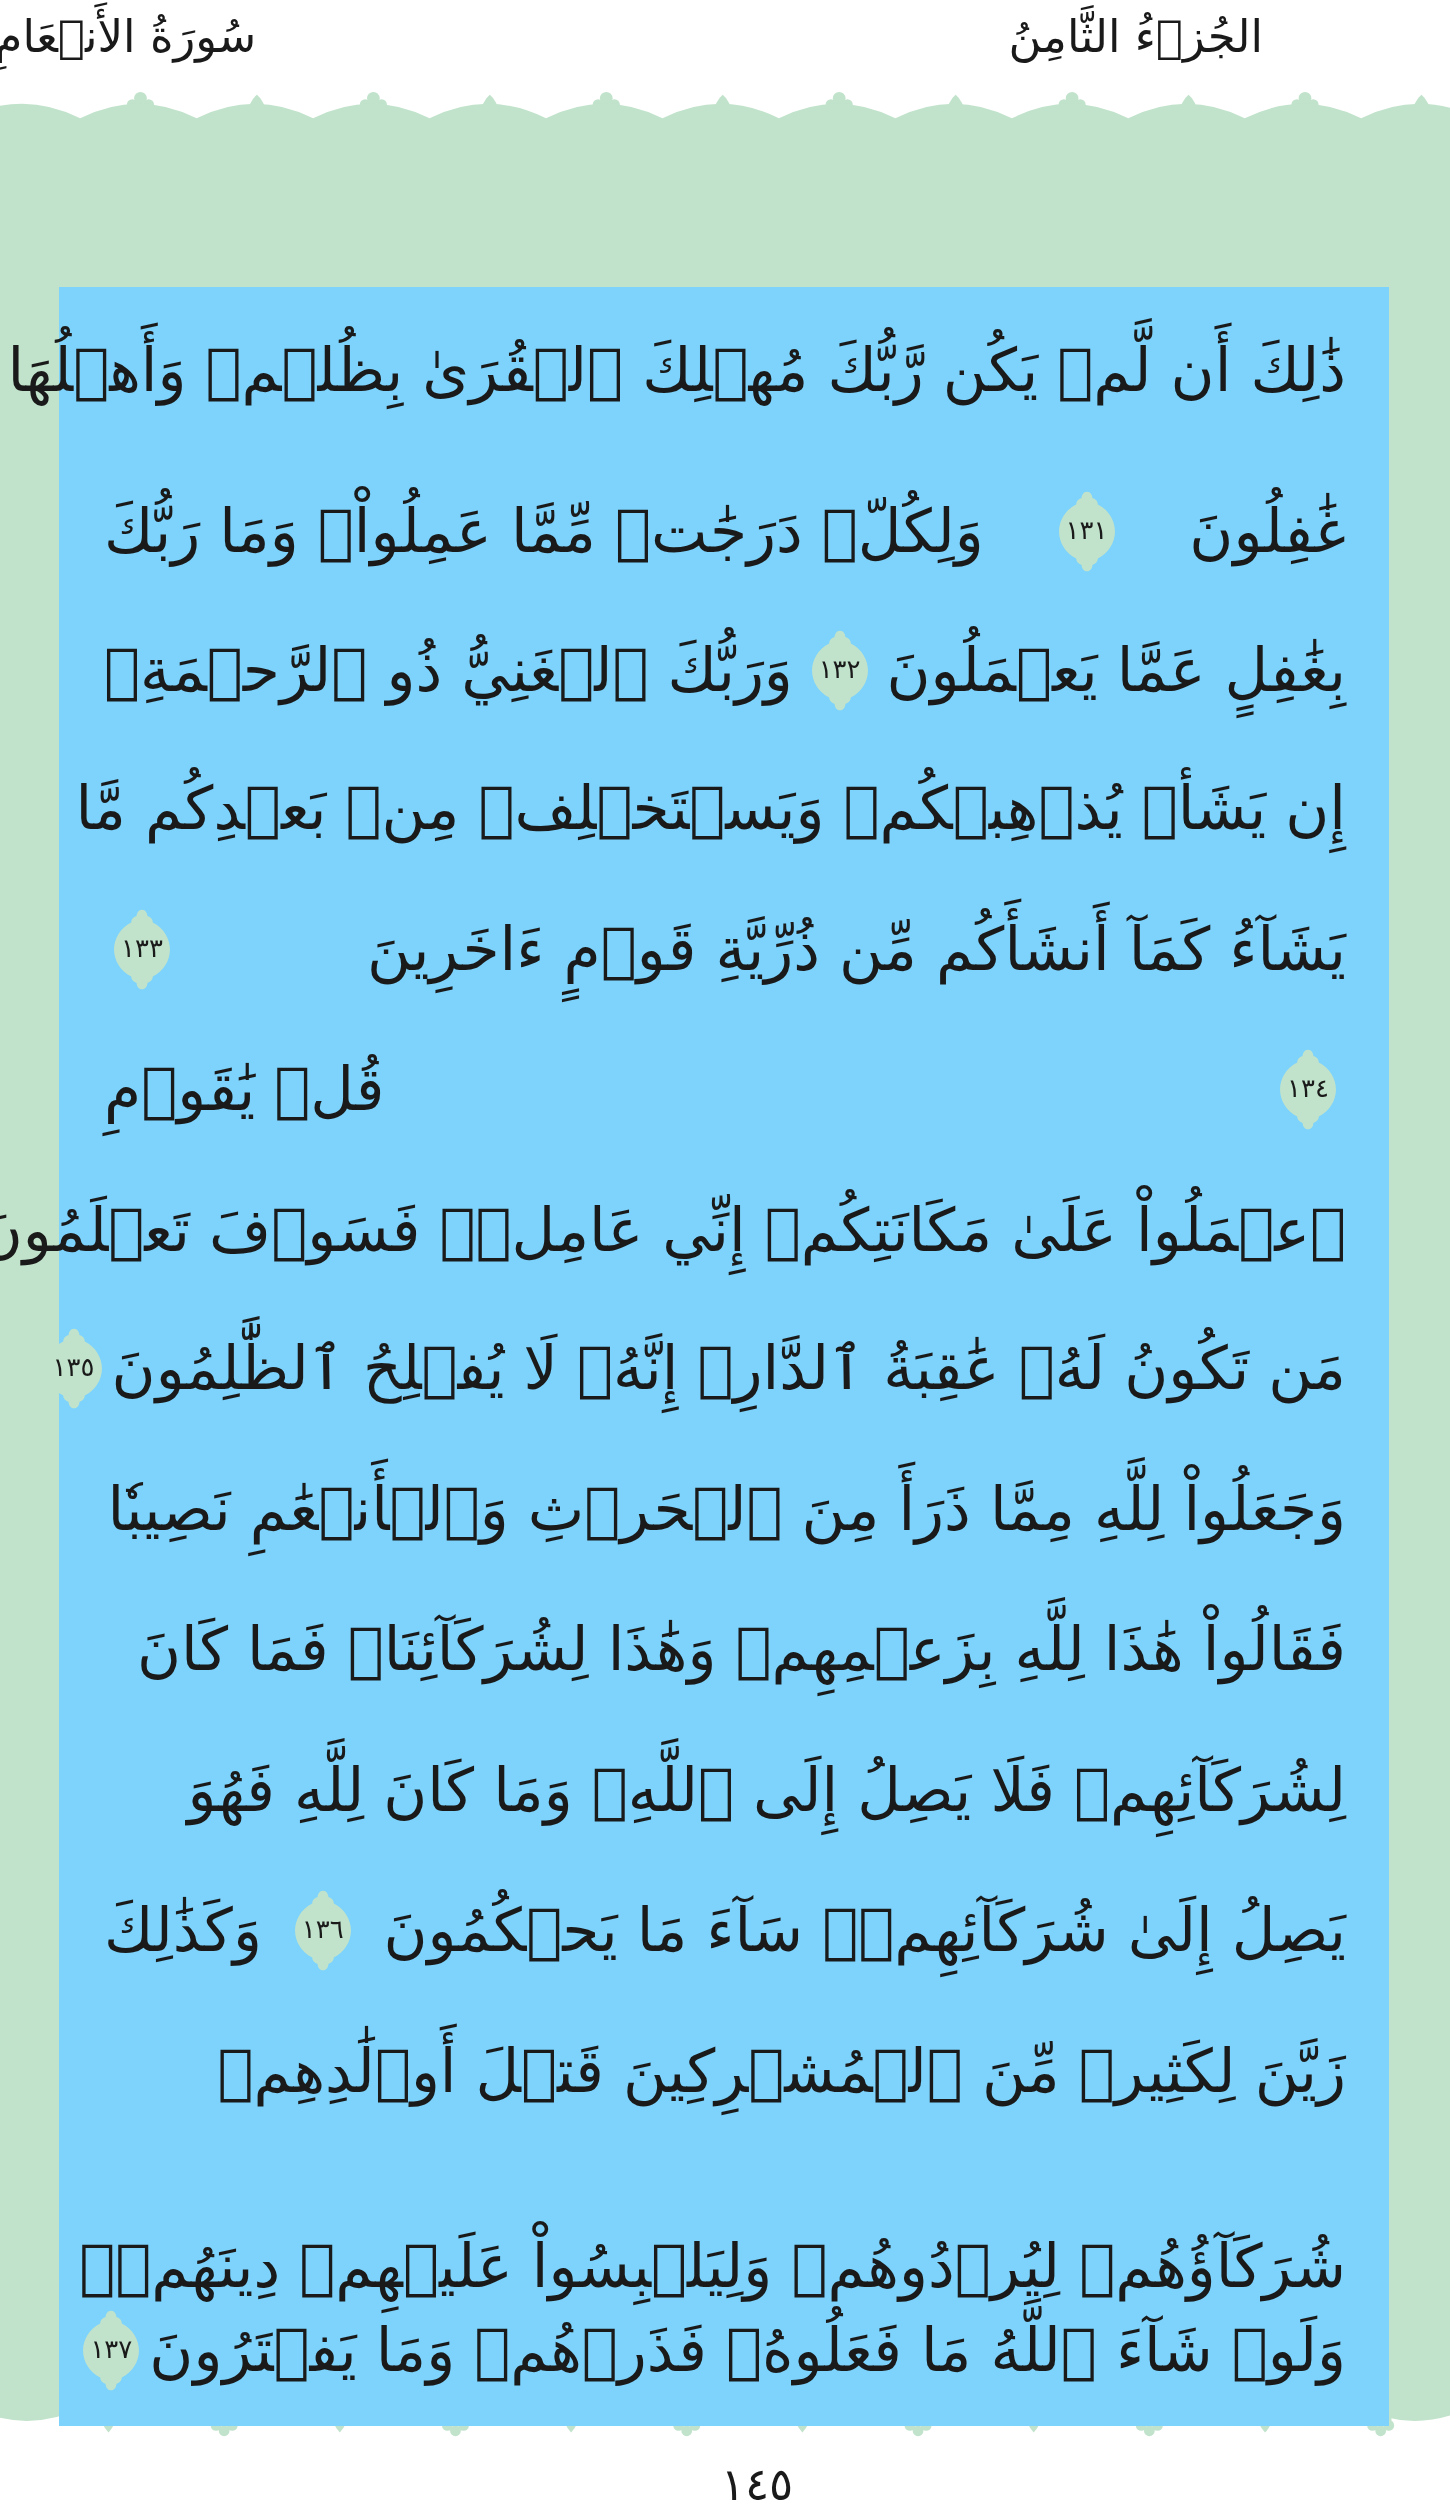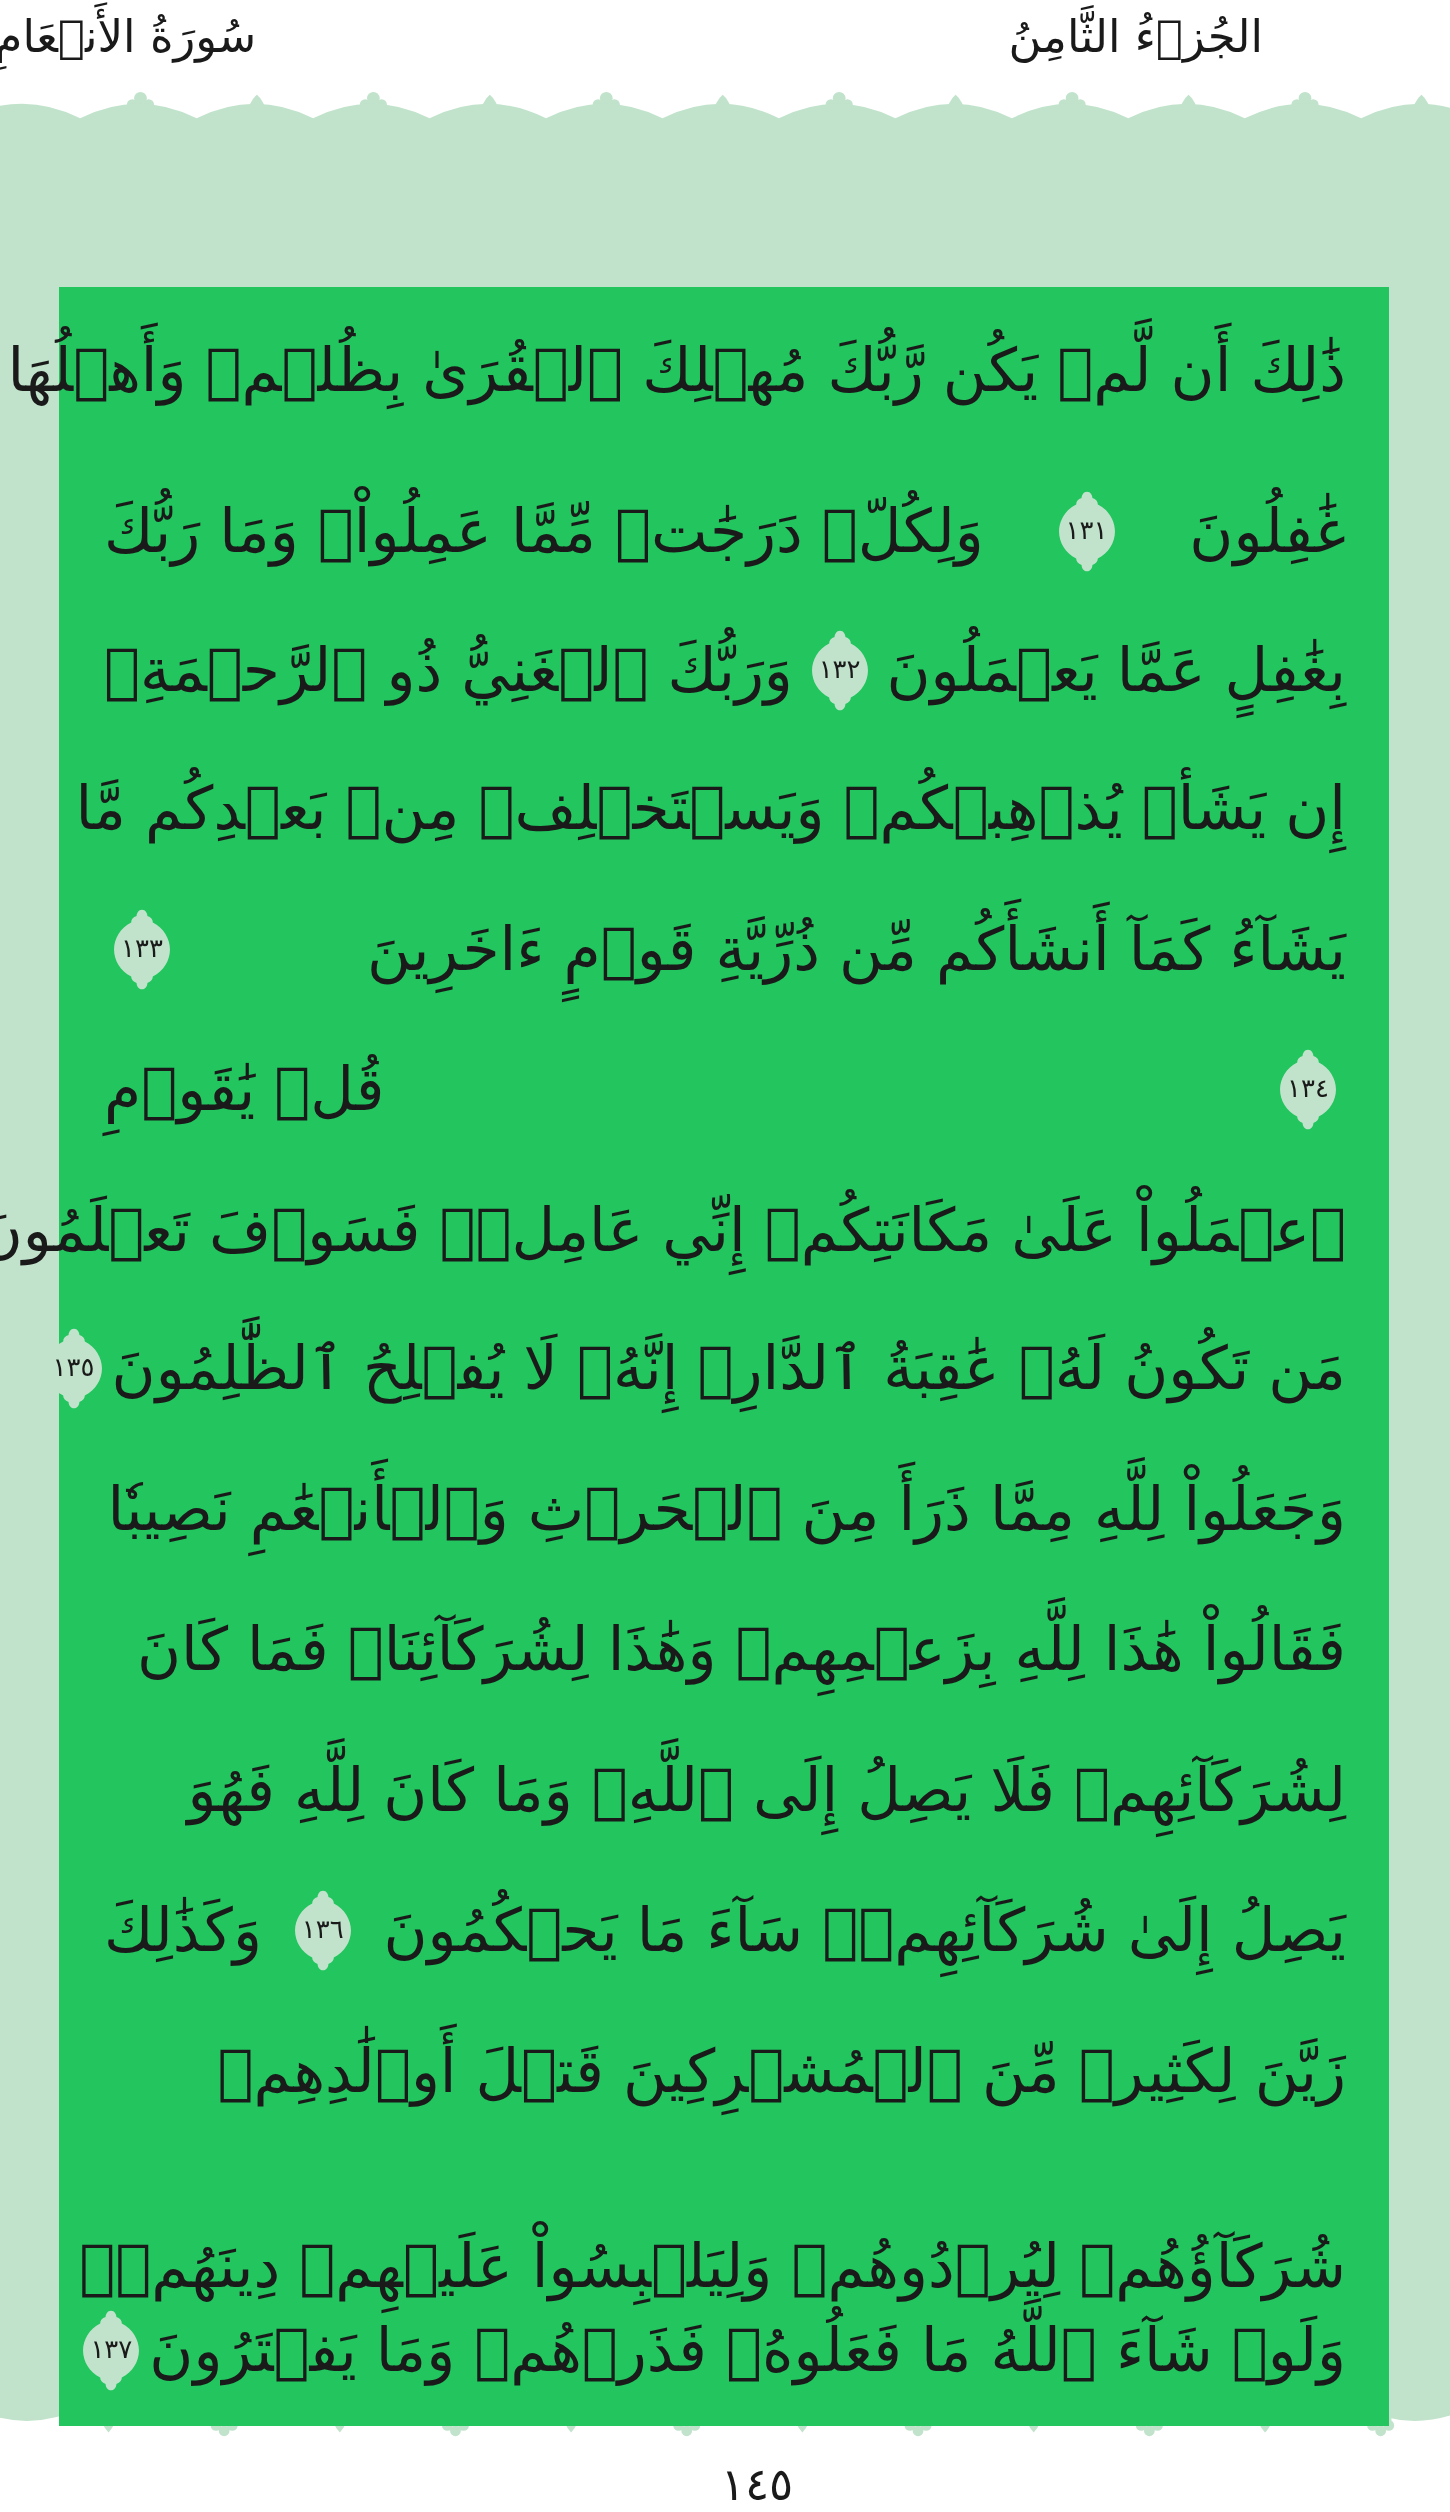--- a/index.html
+++ b/index.html
@@ -66,21 +66,21 @@
       width: 1450px;
       height: 2279px;
       background: #c1e3cb;
     }
     .text-panel {
       position: absolute;
       left: 59px;
       top: 196px;
       width: 1330px;
       height: 2139px;
-      background: #22c55e;
+      background: #7dd3fc;
     }
     .verse-line {
       position: absolute;
       left: 45px;
       width: 1242px;
       height: 118px;
       direction: rtl;
       text-align: justify;
       text-align-last: justify;
       font-family: "DejaVu Sans", sans-serif;

